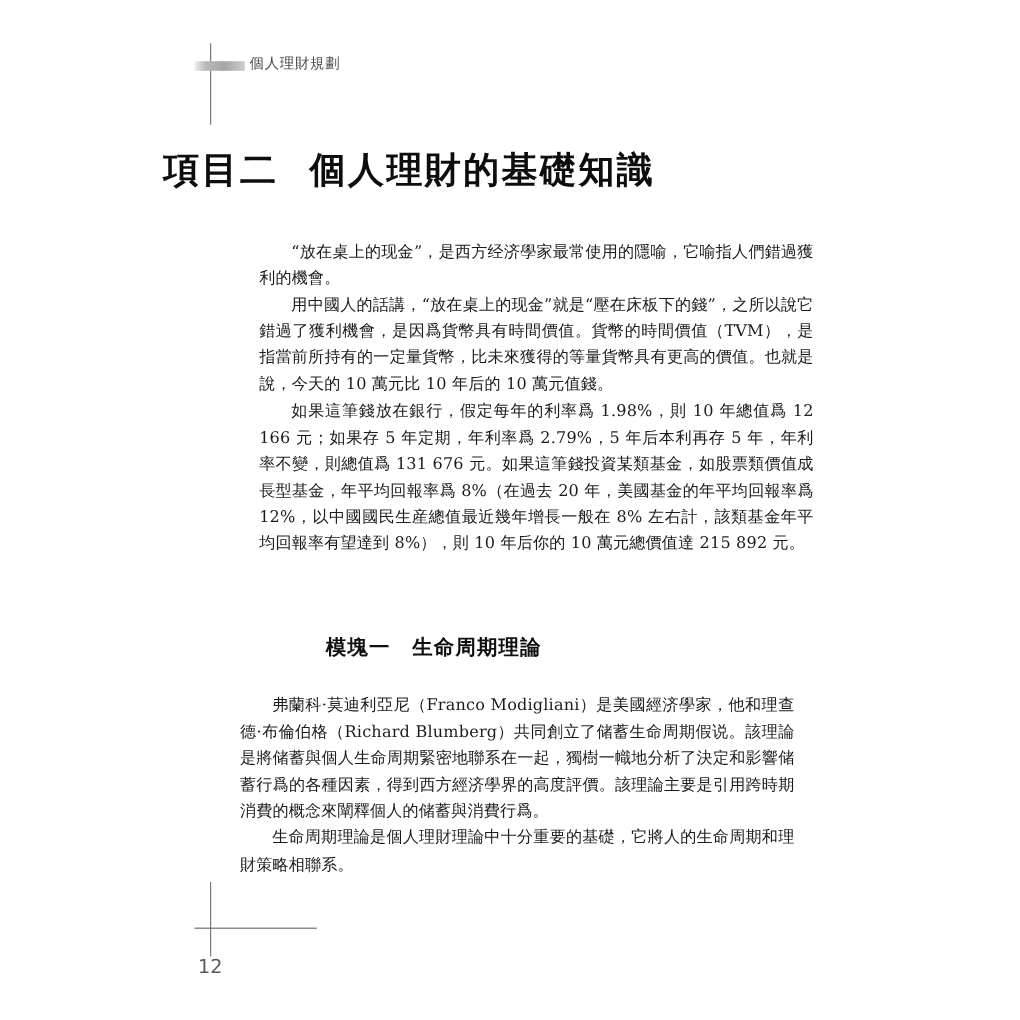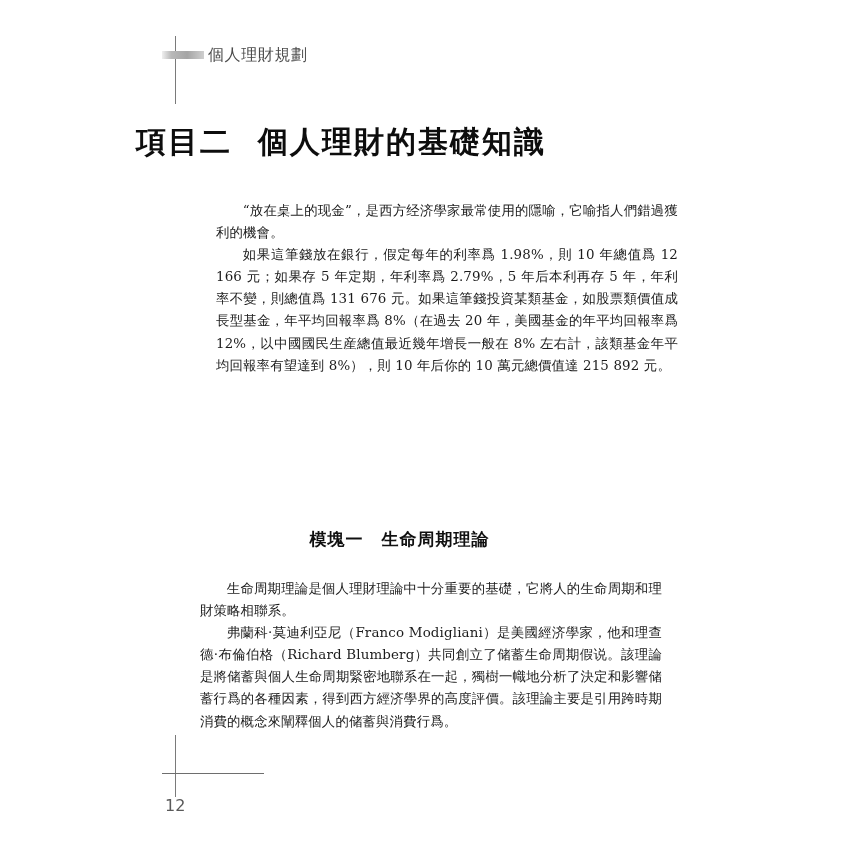--- a/index.html
+++ b/index.html
@@ -46,21 +46,21 @@
     top: 51px;
     width: 42px;
     height: 8px;
     background: linear-gradient(to right, #efefef 0%, #b9b9b9 22%, #a5a5a5 60%, #cfcfcf 100%);
   }
   .header-title {
     position: absolute;
     left: 208px;
     top: 45px;
     font-family: Liberation Mono, monospace;
-    font-size: 16px;
+    font-size: 12px;
     letter-spacing: 0.6px;
     color: #4a4a4a;
     white-space: nowrap;
   }
 
   
   .doc-title {
     position: absolute;
     left: 0;
     top: 122px;
@@ -100,21 +100,20 @@
     position: absolute;
     left: 0;
     top: 528px;
     width: 723px;
     text-align: center;
     font-family: "DejaVu Serif", "Liberation Serif", serif;
     font-weight: bold;
     font-size: 17px;
     letter-spacing: 1px;
     color: #101010;
-    margin-left: 38px;
   }
   .module-heading .gap {
     display: inline-block;
     width: 18px;
   }
 
   .body-col-2 {
     position: absolute;
     left: 200px;
     top: 578px;
@@ -157,29 +156,30 @@
     <div class="header-bar"></div>
     <div class="header-title">個人理財規劃</div>
   </div>
 
   <div class="doc-title">
     <span>項目二</span><span class="gap"></span><span>個人理財的基礎知識</span>
   </div>
 
   <div class="body-col">
     <p class="para">“放在桌上的现金”，是西方经济學家最常使用的隱喻，它喻指人們錯過獲利的機會。</p>
+    <p class="para">用中國人的話講，“放在桌上的现金”就是“壓在床板下的錢”，之所以說它錯過了獲利機會，是因爲貨幣具有時間價值。貨幣的時間價值（TVM），是指當前所持有的一定量貨幣，比未來獲得的等量貨幣具有更高的價值。也就是說，今天的 10 萬元比 10 年后的 10 萬元值錢。</p>
     <p class="para">如果這筆錢放在銀行，假定每年的利率爲 1.98%，則 10 年總值爲 12 166 元；如果存 5 年定期，年利率爲 2.79%，5 年后本利再存 5 年，年利率不變，則總值爲 131 676 元。如果這筆錢投資某類基金，如股票類價值成長型基金，年平均回報率爲 8%（在過去 20 年，美國基金的年平均回報率爲 12%，以中國國民生産總值最近幾年增長一般在 8% 左右計，該類基金年平均回報率有望達到 8%），則 10 年后你的 10 萬元總價值達 215 892 元。</p>
   </div>
 
   <div class="module-heading">
     <span>模塊一</span><span class="gap"></span><span>生命周期理論</span>
   </div>
 
   <div class="body-col-2">
+    <p class="para">弗蘭科·莫迪利亞尼（Franco Modigliani）是美國經济學家，他和理查德·布倫伯格（Richard Blumberg）共同創立了储蓄生命周期假说。該理論是將储蓄與個人生命周期緊密地聯系在一起，獨樹一幟地分析了決定和影響储蓄行爲的各種因素，得到西方經济學界的高度評價。該理論主要是引用跨時期消費的概念來闡釋個人的储蓄與消費行爲。</p>
     <p class="para">生命周期理論是個人理財理論中十分重要的基礎，它將人的生命周期和理財策略相聯系。</p>
-    <p class="para">弗蘭科·莫迪利亞尼（Franco Modigliani）是美國經济學家，他和理查德·布倫伯格（Richard Blumberg）共同創立了储蓄生命周期假说。該理論是將储蓄與個人生命周期緊密地聯系在一起，獨樹一幟地分析了決定和影響储蓄行爲的各種因素，得到西方經济學界的高度評價。該理論主要是引用跨時期消費的概念來闡釋個人的储蓄與消費行爲。</p>
   </div>
 
   <div class="footer-rule-vert"></div>
   <div class="footer-rule-horiz"></div>
   <div class="page-number">12</div>
 
 </div>
 
 </body></html>

